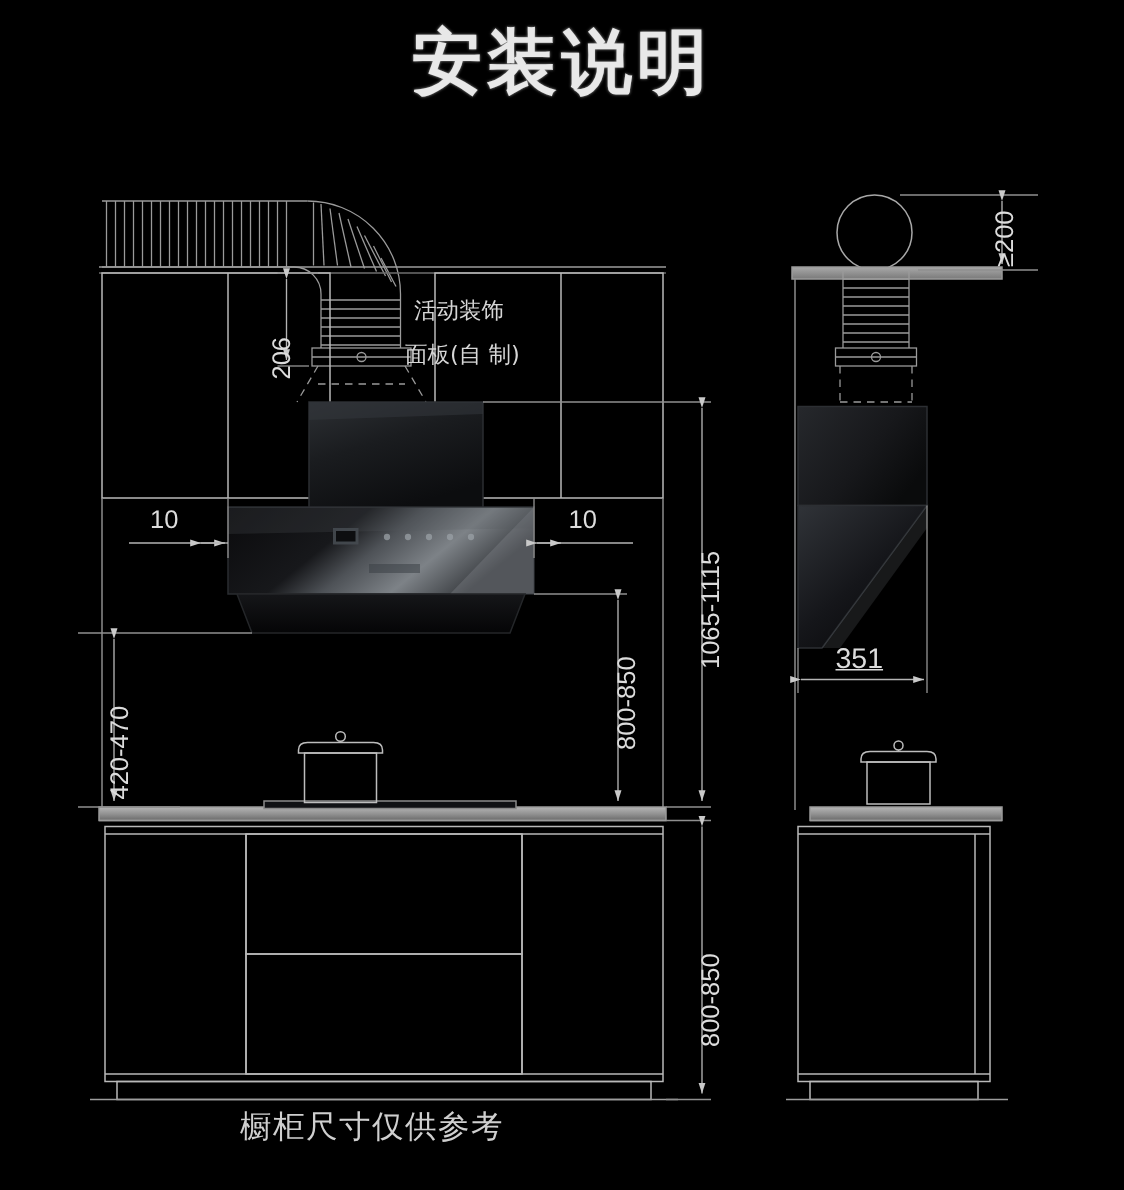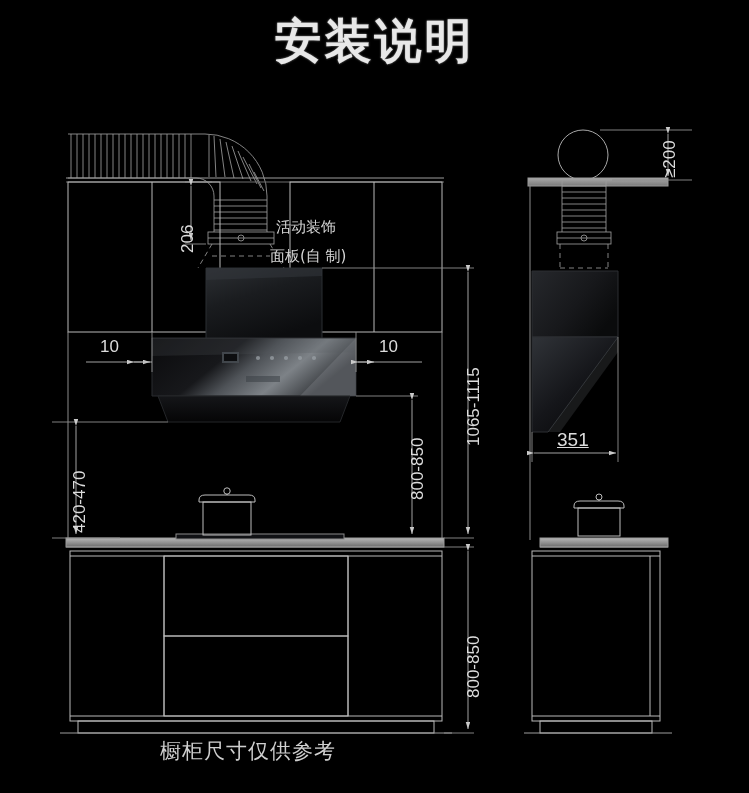--- a/index.html
+++ b/index.html
@@ -10,21 +10,20 @@
     position:absolute;left:0;top:10px;width:749px;text-align:center;
     color:#e8e8e8;font-size:47px;font-weight:bold;letter-spacing:3px;
     font-family:"DejaVu Sans","Liberation Sans",sans-serif;
     text-shadow:0 0 2px #9a9a9a;
   }
   svg{position:absolute;left:0;top:0;}
   .lbl{
     position:absolute;color:#d6d6d6;font-size:15px;line-height:1.18;
     font-family:"DejaVu Sans","Liberation Sans",sans-serif;
     white-space:pre;
-    margin-top:20px;
   }
   .dim{
     position:absolute;color:#dcdcdc;font-size:17px;
     font-family:"Liberation Sans","DejaVu Sans",sans-serif;
     white-space:nowrap;
   }
   .vert{transform-origin:0 0;transform:rotate(-90deg);}
   .cap{
     position:absolute;color:#cfcfcf;font-size:21px;letter-spacing:1px;
     font-family:"DejaVu Sans","Liberation Sans",sans-serif;white-space:nowrap;

